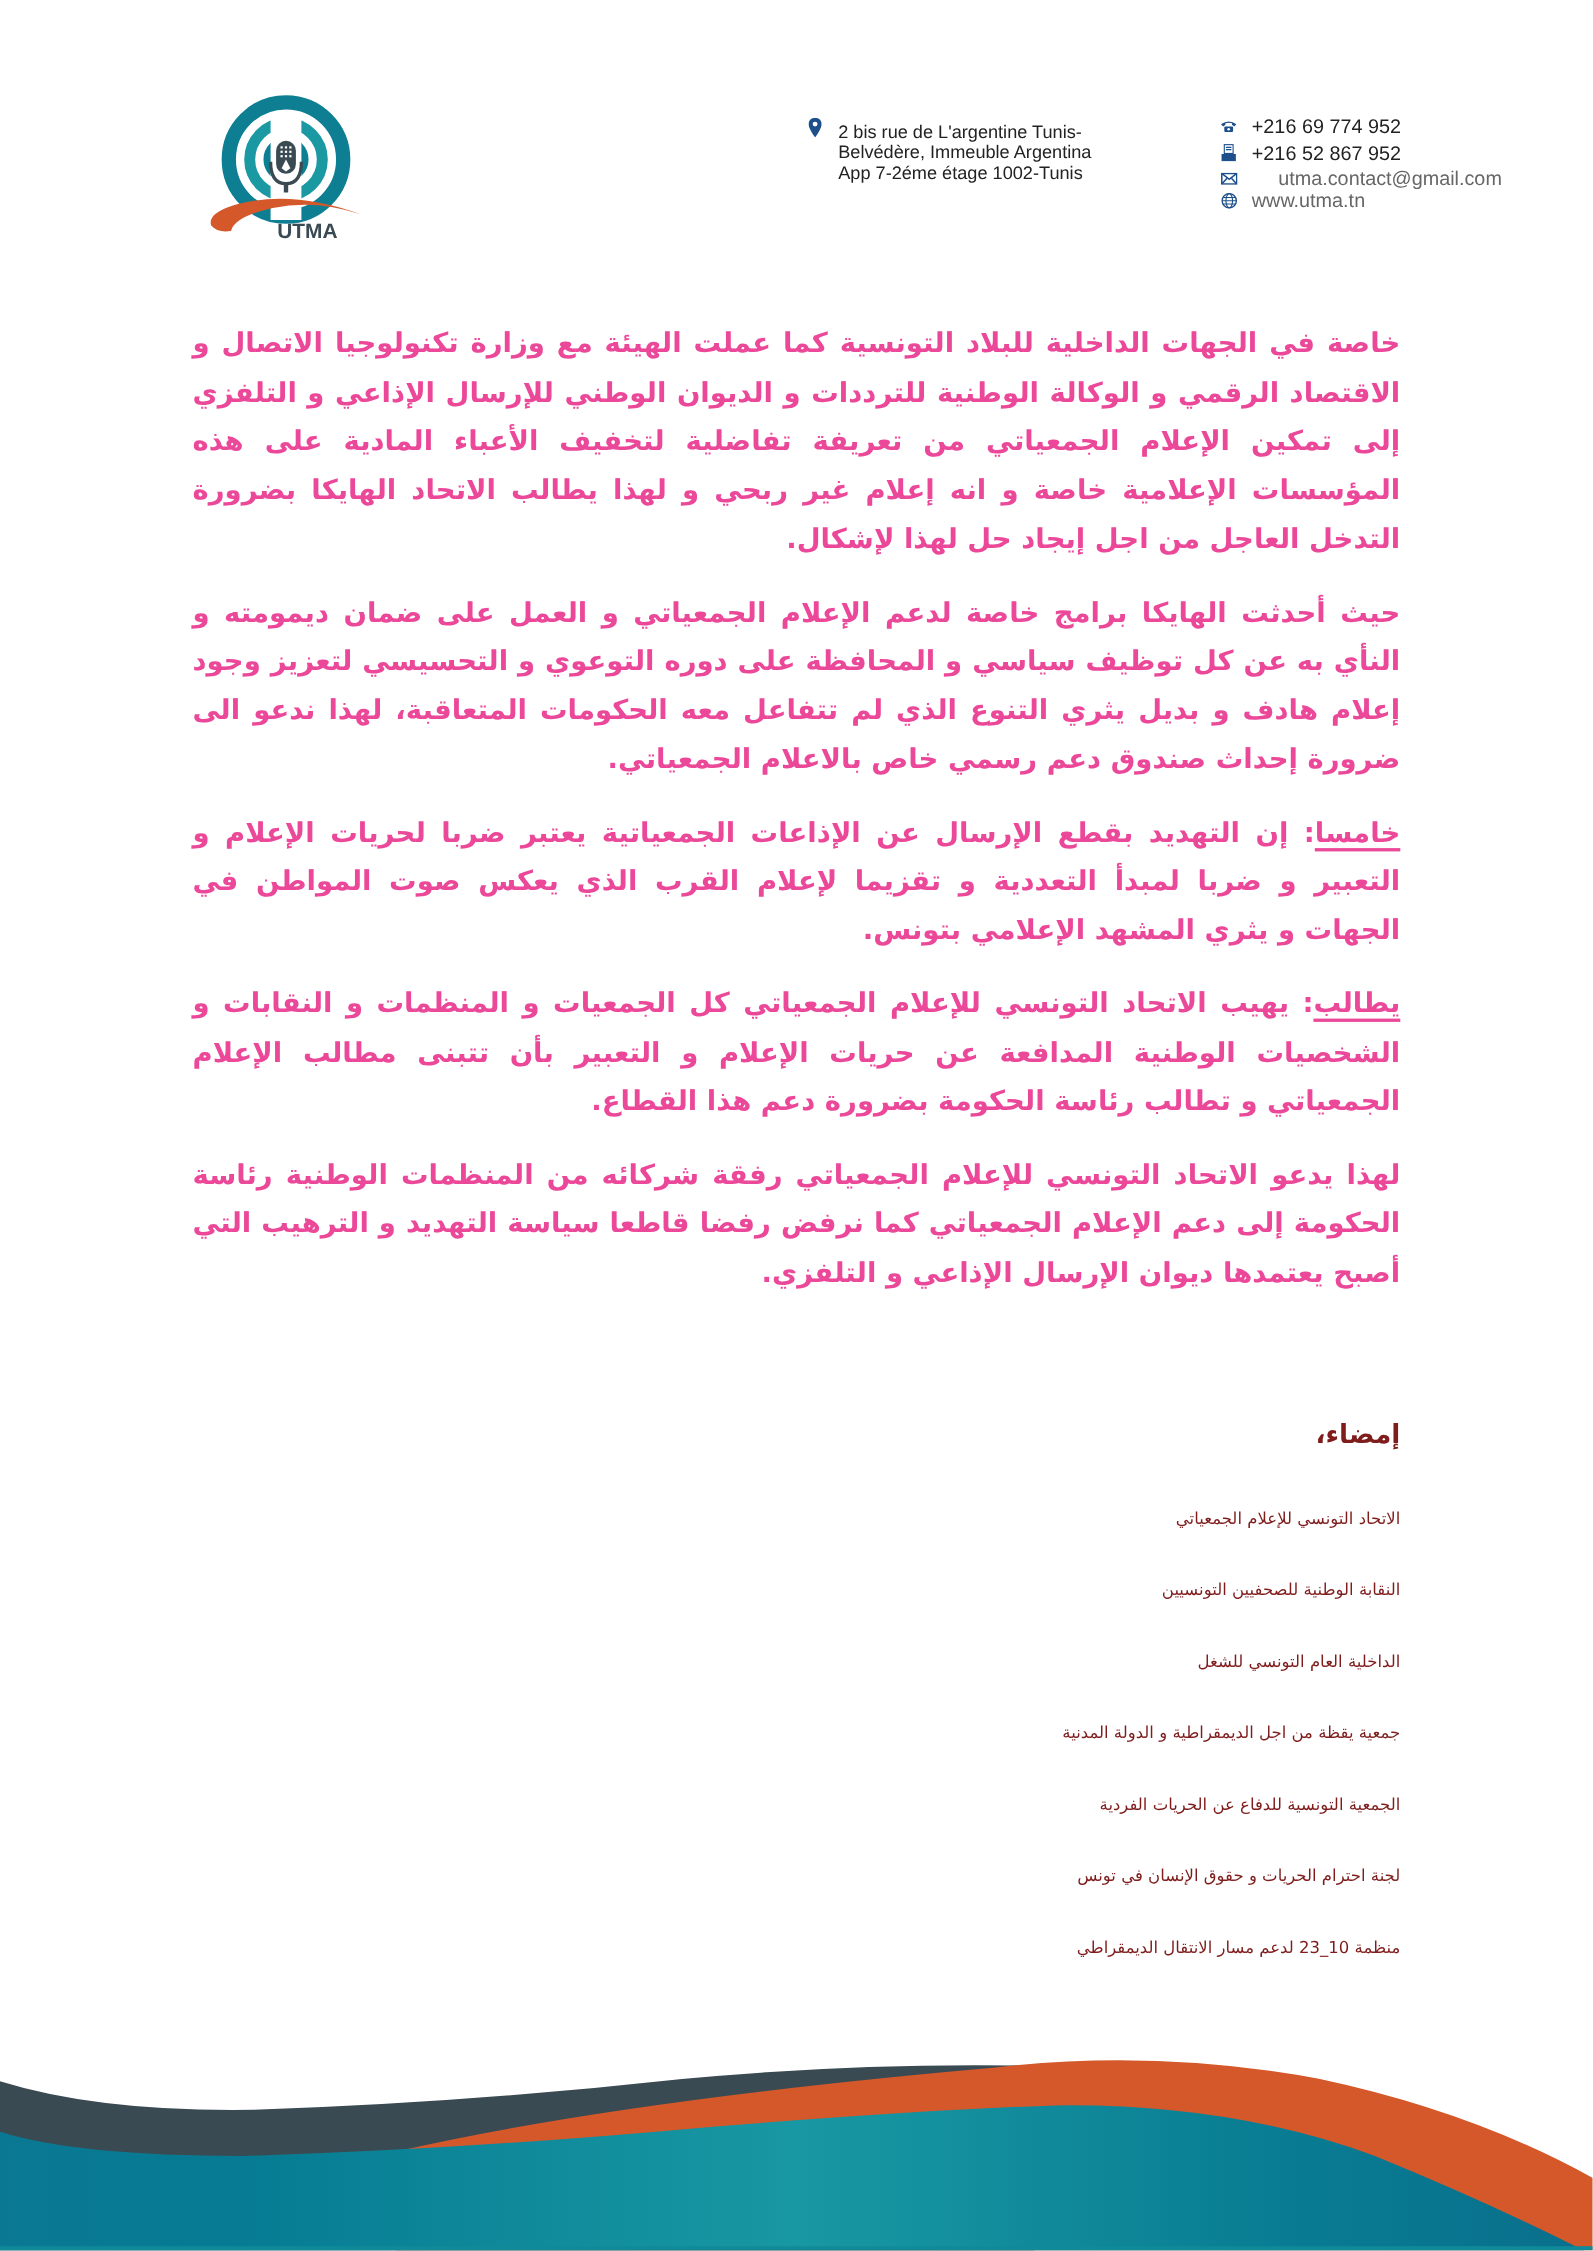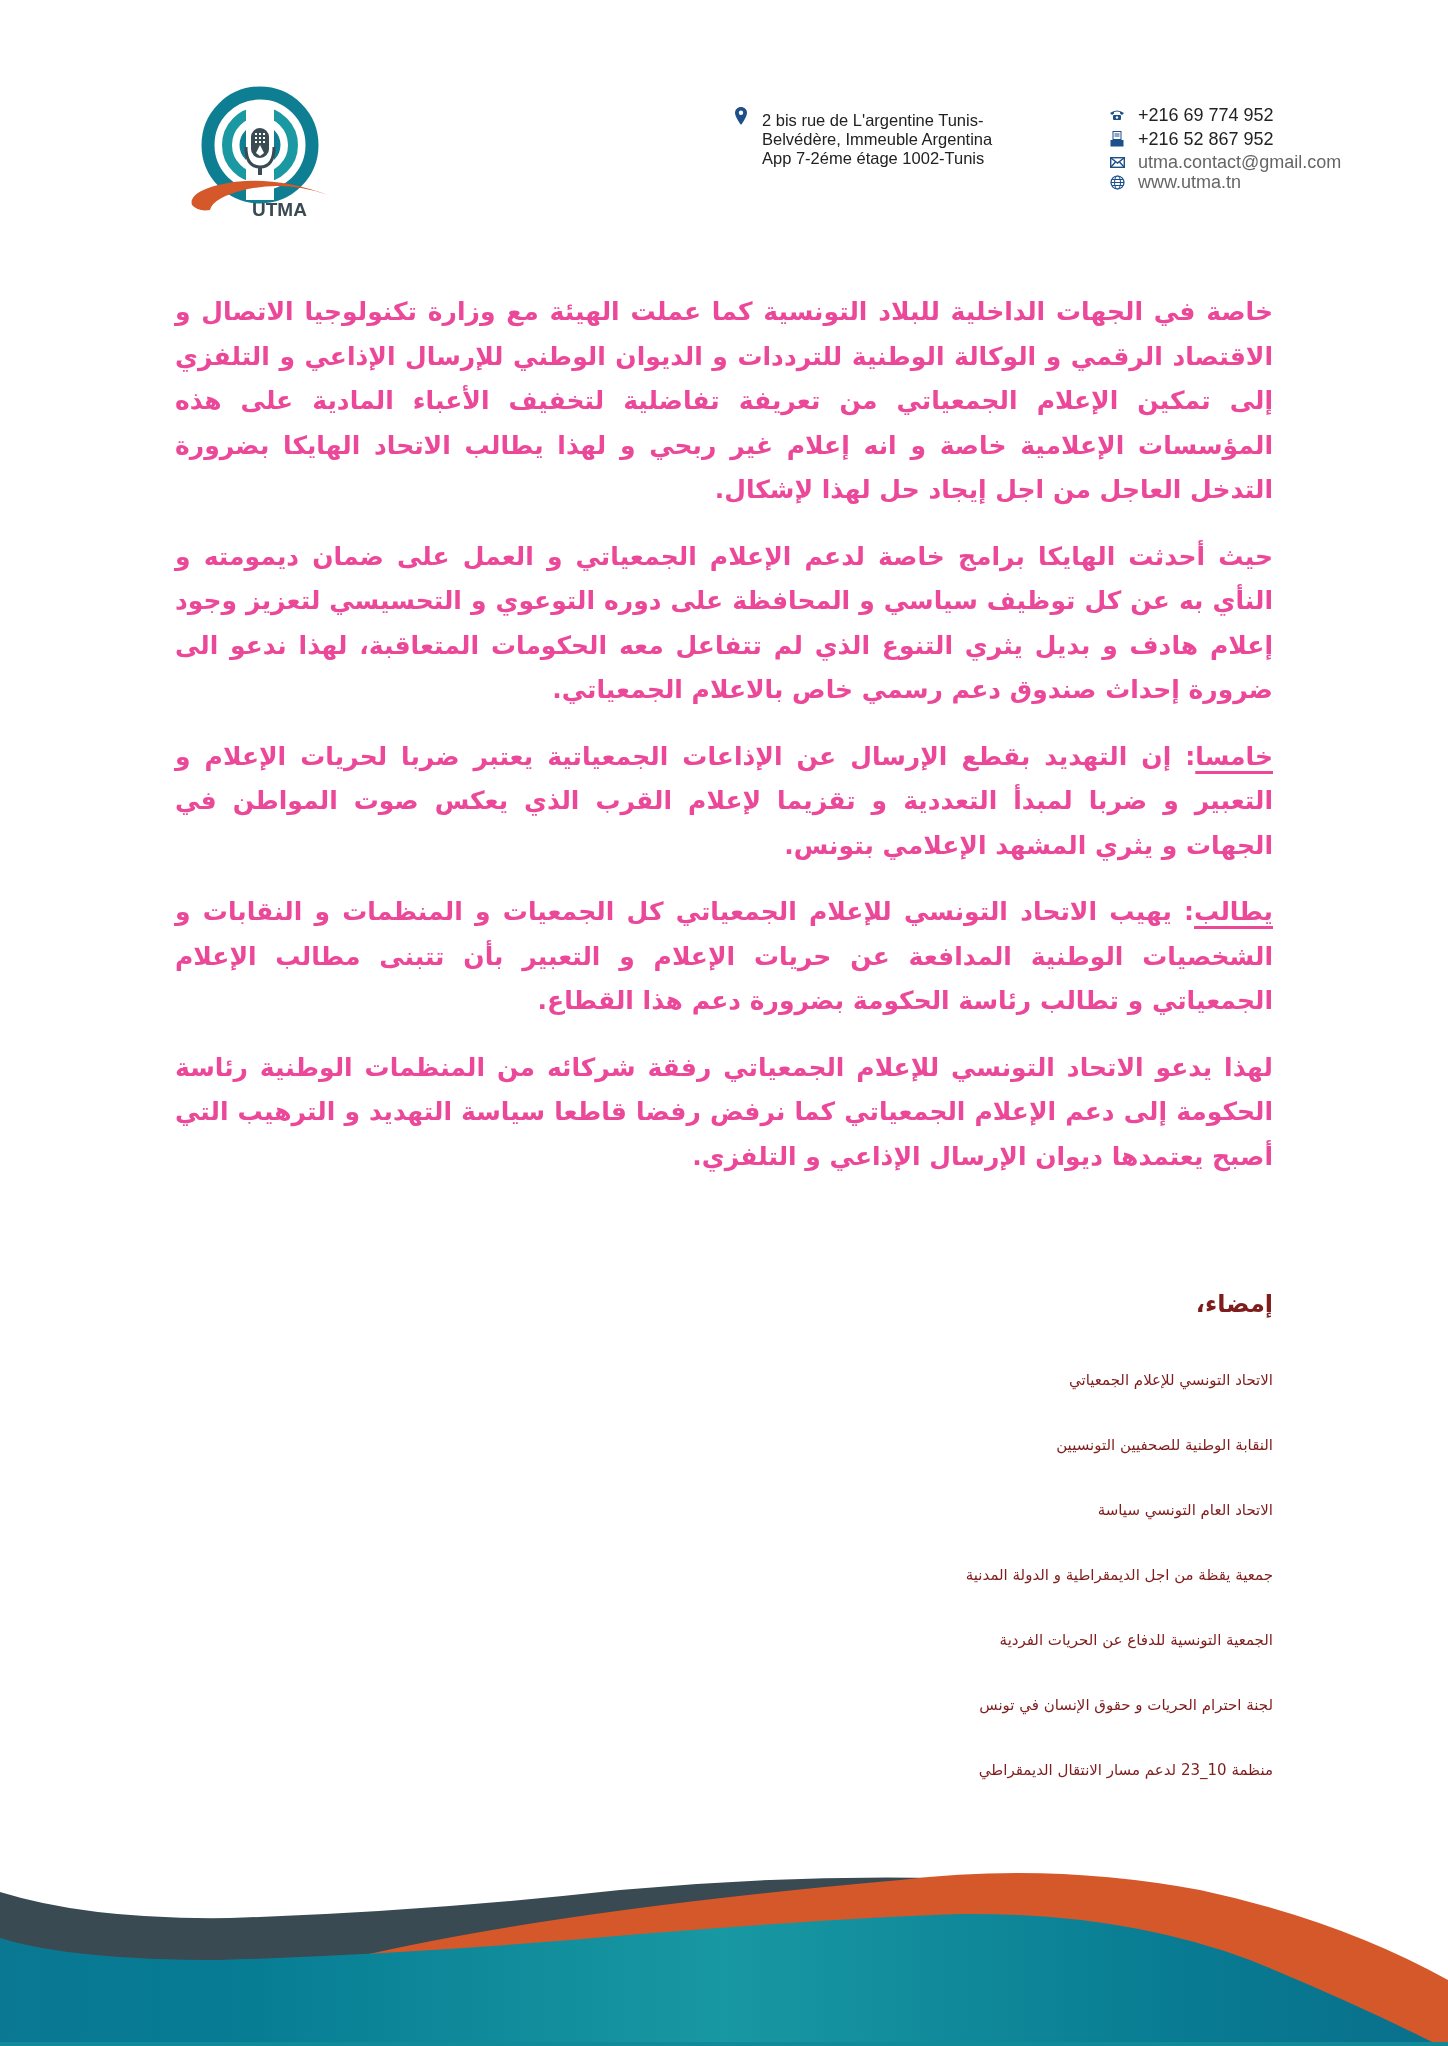--- a/index.html
+++ b/index.html
@@ -8,21 +8,21 @@
   
   .logo { position: absolute; left: 188px; top: 85px; width: 150px; height: 135px; }
   .address-block { position: absolute; left: 735px; top: 105px; }
   .address-block .pin { position: absolute; left: 0; top: 2px; width: 12px; height: 18px; }
   .address-lines { position: absolute; left: 27px; top: 6px; width: 290px; font-family: "Liberation Sans", sans-serif; font-size: 16.5px; line-height: 19px; color: #222; white-space: nowrap; }
   .contact-block { position: absolute; left: 1108px; top: 103px; width: 300px; }
   .contact-row { position: relative; height: 24px; display: flex; align-items: center; }
   .contact-row .ico { width: 18px; height: 18px; margin-right: 12px; display: inline-flex; align-items: center; justify-content: center; }
   .contact-row .txt { font-family: "Liberation Sans", sans-serif; font-size: 18px; color: #222; white-space: nowrap; }
   .contact-row.email .txt, .contact-row.web .txt { color: #666; }
-  .contact-row.email { height: 22px; }
+  .contact-row.email { height: 22px; gap: 24px; }
   .contact-row.web { height: 18px; overflow: hidden; }
 
   
   .letter { position: absolute; left: 175px; top: 290px; width: 1098px; direction: rtl; text-align: justify; font-family: "DejaVu Sans", sans-serif; font-weight: bold; color: #ec4899; font-size: 25px; line-height: 44.5px; }
   .letter p { margin: 0 0 22px 0; text-align-last: right; }
   .letter .lead { text-decoration: underline; text-decoration-thickness: 3px; text-underline-offset: 6px; }
 
   .signature { position: absolute; right: 175px; top: 1290px; direction: rtl; text-align: right; font-family: "DejaVu Sans", sans-serif; color: #7f1d1d; }
   .signature .sign-title { font-weight: bold; font-size: 24px; margin-bottom: 30px; height: 40px; }
   .signature .org { font-size: 15px; height: 65px; line-height: 40px; }
@@ -125,21 +125,21 @@
   <p><span>حيث أحدثت الهايكا  برامج خاصة لدعم الإعلام الجمعياتي و العمل على ضمان ديمومته و النأي به عن كل توظيف سياسي و المحافظة على دوره التوعوي و التحسيسي لتعزيز وجود إعلام هادف و بديل يثري التنوع  الذي لم تتفاعل معه الحكومات المتعاقبة، لهذا ندعو الى ضرورة إحداث صندوق دعم رسمي خاص بالاعلام الجمعياتي.</span></p>
   <p><span class="lead">خامسا</span><span>: إن التهديد بقطع الإرسال عن الإذاعات الجمعياتية يعتبر ضربا لحريات الإعلام و التعبير و ضربا لمبدأ التعددية و تقزيما لإعلام القرب الذي يعكس صوت المواطن في الجهات و يثري المشهد الإعلامي بتونس.</span></p>
   <p><span class="lead">يطالب</span><span>: يهيب الاتحاد التونسي للإعلام الجمعياتي كل  الجمعيات و المنظمات و النقابات و الشخصيات الوطنية المدافعة عن حريات الإعلام و التعبير بأن تتبنى مطالب الإعلام الجمعياتي و تطالب رئاسة الحكومة بضرورة  دعم هذا القطاع.</span></p>
   <p><span>لهذا يدعو الاتحاد التونسي  للإعلام الجمعياتي رفقة شركائه من المنظمات الوطنية رئاسة الحكومة إلى دعم الإعلام الجمعياتي كما  نرفض رفضا قاطعا سياسة التهديد و الترهيب  التي أصبح  يعتمدها ديوان الإرسال الإذاعي و التلفزي.</span></p>
 </div>
 
 <div class="signature">
   <div class="sign-title">إمضاء،</div>
   <div class="org">الاتحاد التونسي للإعلام الجمعياتي</div>
   <div class="org">النقابة الوطنية للصحفيين التونسيين</div>
-  <div class="org">الاتحاد العام التونسي سياسة</div>
+  <div class="org">الداخلية العام التونسي للشغل</div>
   <div class="org">جمعية يقظة من اجل الديمقراطية و الدولة المدنية</div>
   <div class="org">الجمعية التونسية للدفاع عن الحريات الفردية</div>
   <div class="org">لجنة احترام الحريات و حقوق الإنسان في تونس</div>
   <div class="org">منظمة 10_23 لدعم مسار الانتقال الديمقراطي</div>
 </div>
 
 <div class="footer">
   <svg width="1448" height="196" viewBox="0 0 1448 196">
     <defs>
       <linearGradient id="tealGrad" x1="0" y1="0" x2="1" y2="0">

